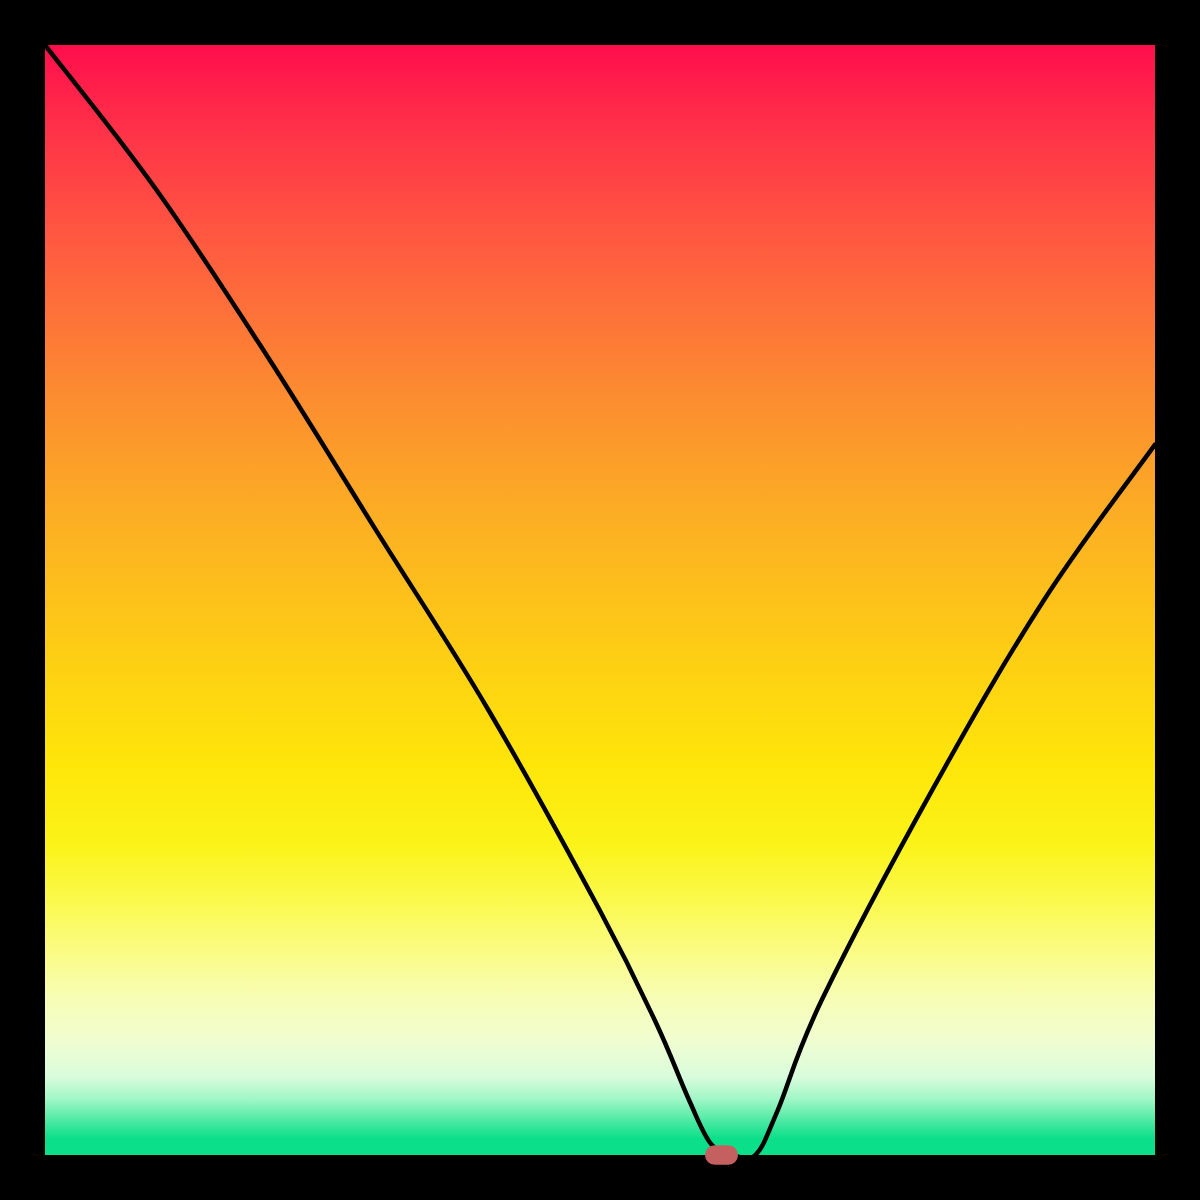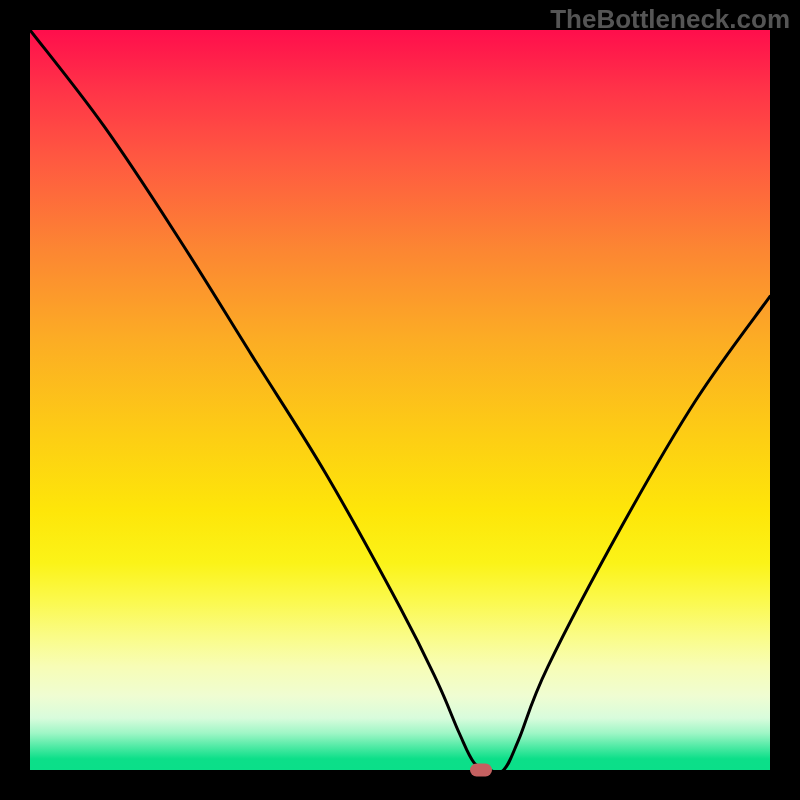--- a/index.html
+++ b/index.html
@@ -71,21 +71,20 @@
     background: #c46060;
     z-index: 3;
     transform: translate(-50%, -50%);
   }
 </style>
 </head>
 <body>
 
 <div class="frame">
 
-  <div class="watermark">TheBottleneck.com</div>
 
   <div class="plot-area"></div>
 
   <svg class="curve" viewBox="0 0 740 740" preserveAspectRatio="none">
     <path id="curve-path" d="M 0.00 0.00 C 13.32 17.32, 47.36 58.90, 74.00 96.20 C 100.64 133.50, 121.36 165.91, 148.00 207.20 C 174.64 248.49, 195.36 282.98, 222.00 325.60 C 248.64 368.22, 269.36 398.71, 296.00 444.00 C 322.64 489.29, 350.02 539.90, 370.00 577.20 C 389.98 614.50, 396.34 628.56, 407.00 651.20 C 417.66 673.84, 422.54 688.35, 429.20 703.00 C 435.86 717.65, 438.67 725.94, 444.00 732.60 C 449.33 739.26, 453.47 738.67, 458.80 740.00 C 464.13 741.33, 468.27 745.33, 473.60 740.00 C 478.93 734.67, 480.41 729.05, 488.40 710.40 C 496.39 691.75, 499.35 675.03, 518.00 636.40 C 536.65 597.77, 565.36 543.75, 592.00 495.80 C 618.64 447.85, 639.36 411.29, 666.00 370.00 C 692.64 328.71, 726.68 285.05, 740.00 266.40" fill="none" stroke="#000000" stroke-width="3" stroke-linecap="round" stroke-linejoin="round"></path>
   </svg>
 
   <div class="marker" id="marker" style="left: 481.4px; top: 770px; background: rgb(196, 96, 96);"></div>
 
 </div>

